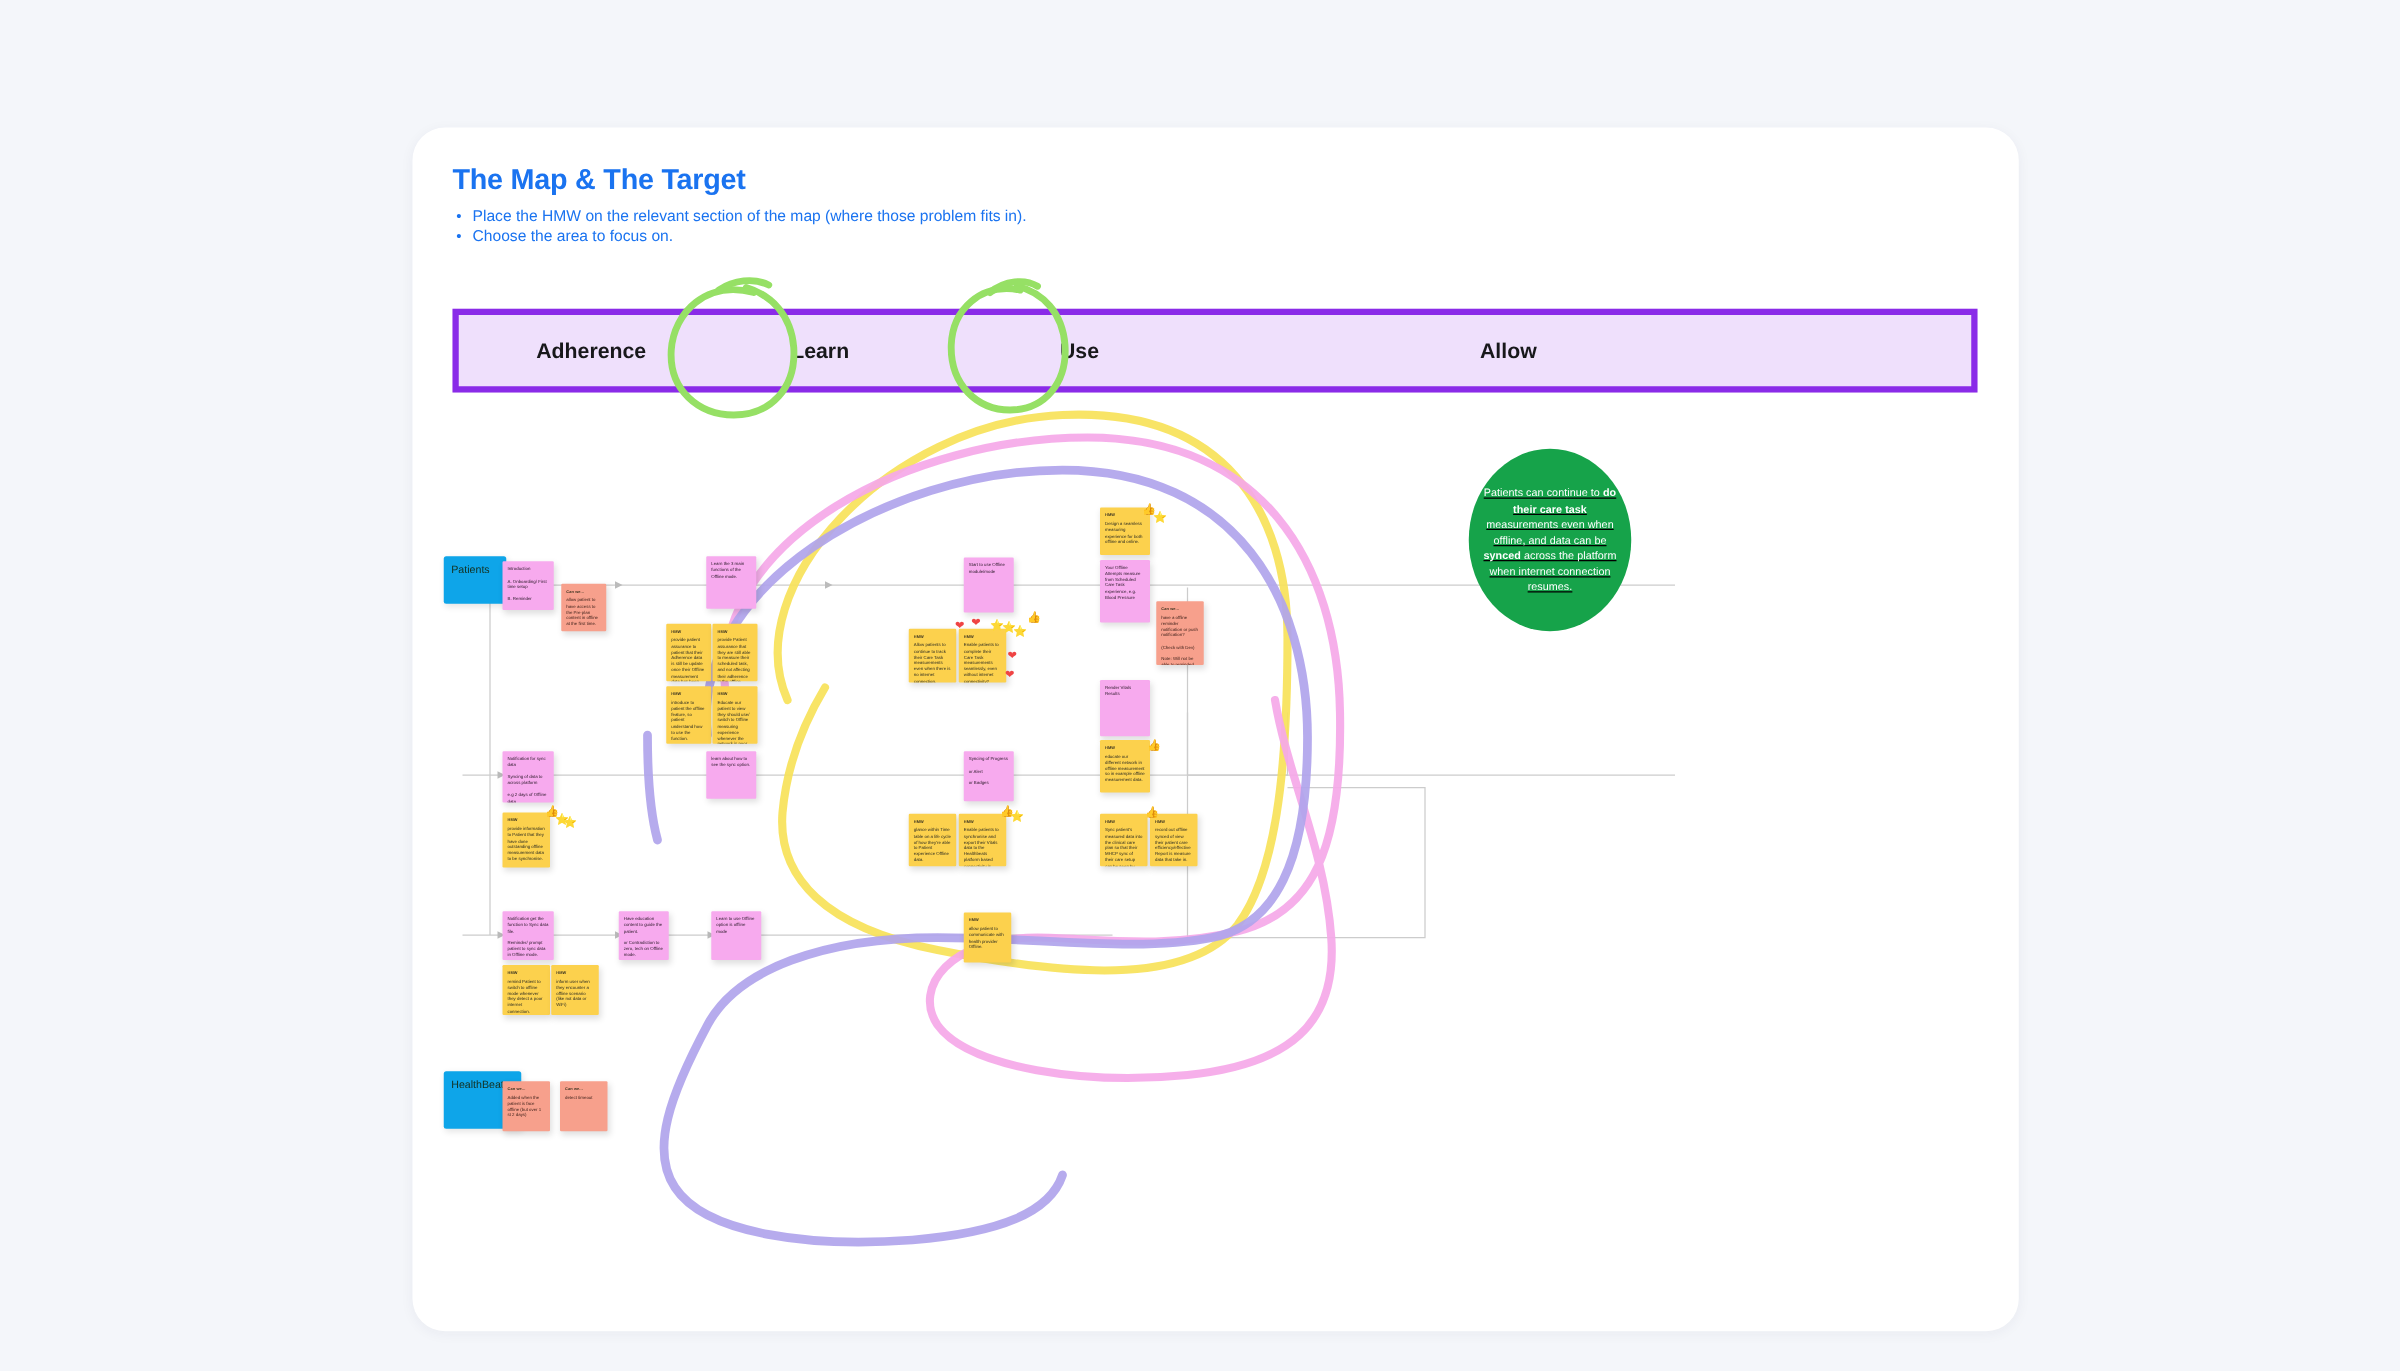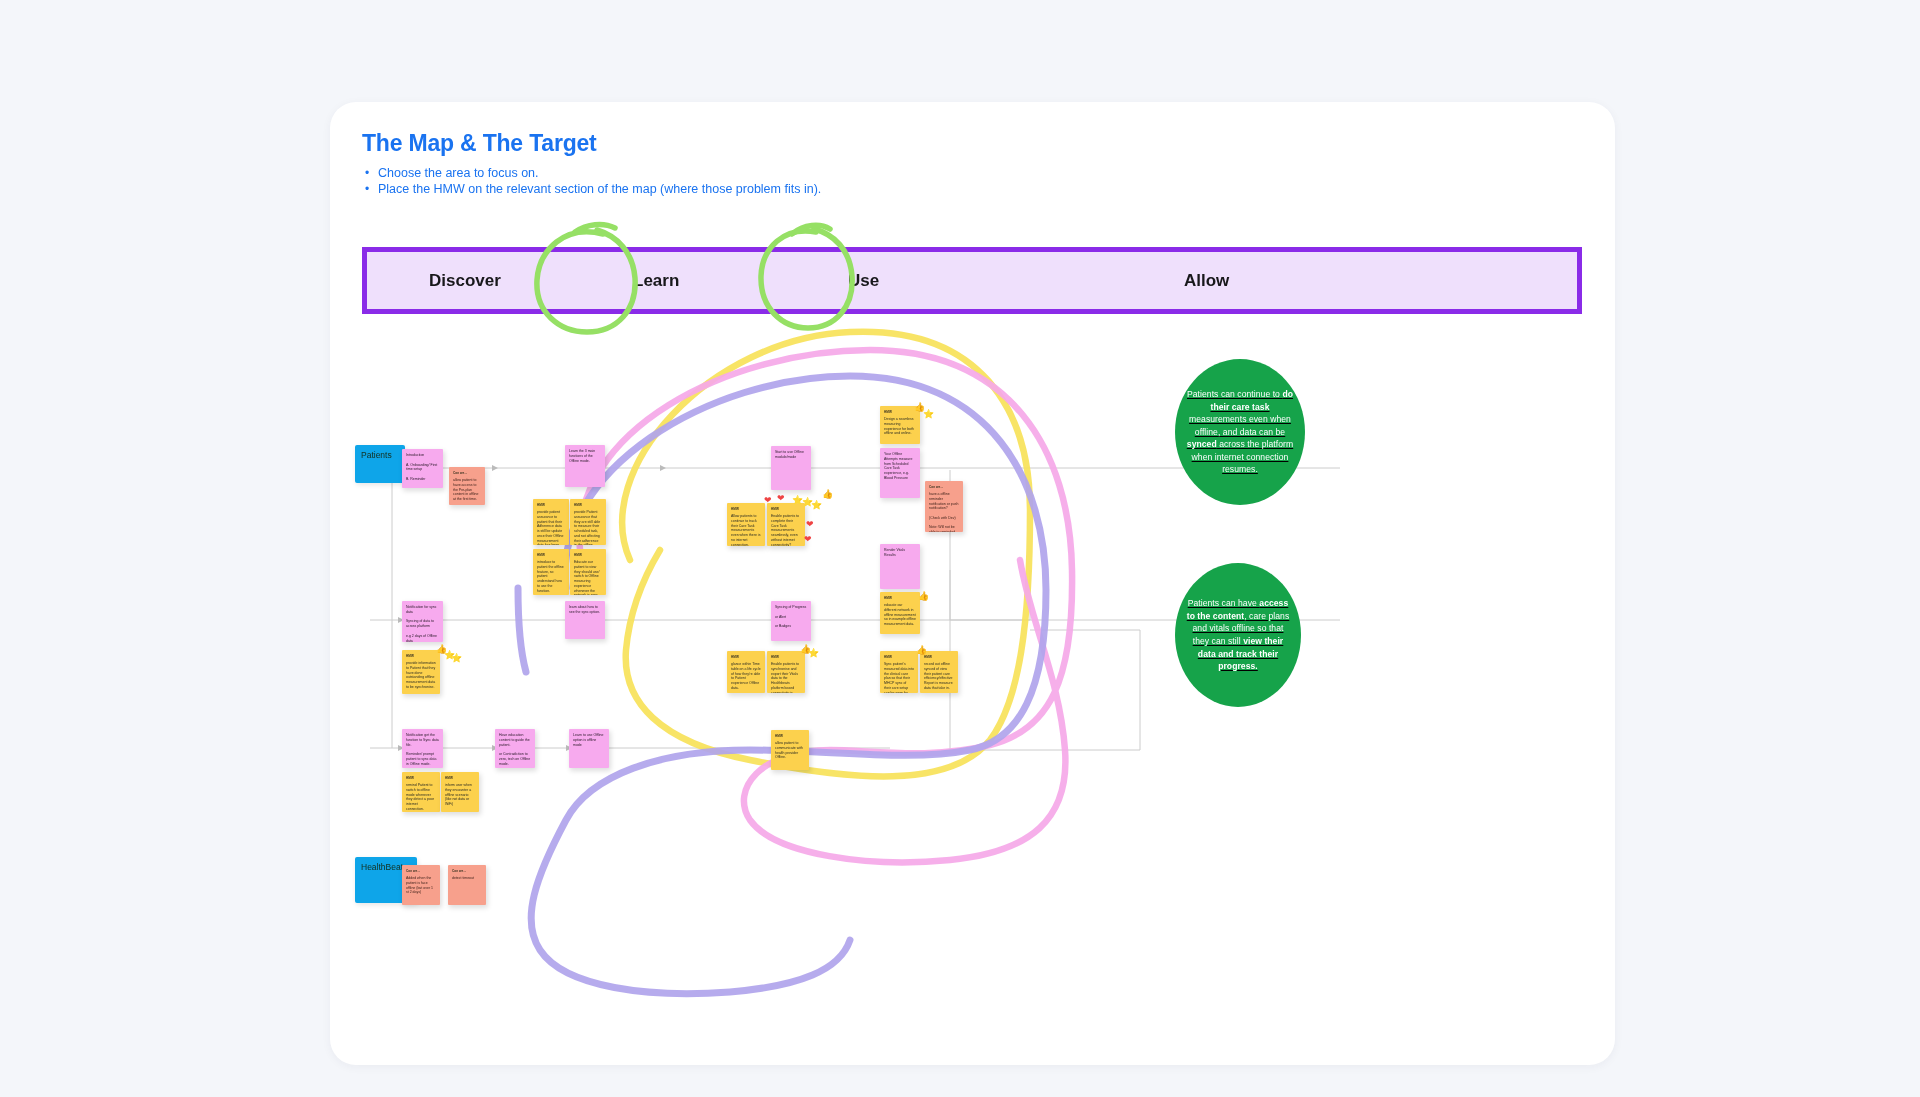--- a/index.html
+++ b/index.html
@@ -108,27 +108,27 @@
 </head>
 <body>
 
 <div id="stage">
 
   <div class="card">
 
     <div class="hdr">
       <h1>The Map &amp; The Target</h1>
       <ul>
+        <li>Place the HMW on the relevant section of the map (where those problem fits in).</li>
         <li>Choose the area to focus on.</li>
-        <li>Place the HMW on the relevant section of the map (where those problem fits in).</li>
       </ul>
     </div>
 
     <div class="phasebar">
-      <span class="phase phase-discover">Discover</span>
+      <span class="phase phase-discover">Adherence</span>
       <span class="phase phase-learn">Learn</span>
       <span class="phase phase-use">Use</span>
       <span class="phase phase-goal">Allow</span>
     </div>
 
     <svg class="circ-annot" style="left:195px; top:118px;" width="140" height="120">
       <path d="M78,14 C40,4 14,30 12,60 C10,92 34,112 62,112 C92,112 112,90 110,58 C108,32 92,16 72,10" fill="none" stroke="#96e065" stroke-width="5.5" stroke-linecap="round"></path>
       <path d="M50,12 C62,4 78,2 90,8" fill="none" stroke="#96e065" stroke-width="5.5" stroke-linecap="round"></path>
     </svg>
     <svg class="circ-annot" style="left:420px; top:118px;" width="125" height="118">
@@ -330,19 +330,16 @@
           <span class="react" style="left: 593px; top: 90px; color: rgb(245, 179, 1);">⭐</span>
           <span class="react" style="left: 588px; top: 272px;">👍</span>
           <span class="react" style="left: 470px; top: 325px;">👍</span>
           <span class="react" style="left: 478px; top: 329px; color: rgb(245, 179, 1);">⭐</span>
           <span class="react" style="left: 586px; top: 326px;">👍</span>
         </div>
 
       <div class="goal" id="goal0" style="left:845px; top:39px; width:130px; height:146px; background:#16a34a;">
         <div class="goal-inner"><span>Patients can continue to </span><b>do their care task</b><span> measurements even when offline, and data can be </span><b>synced</b><span> across the platform when internet connection resumes.</span></div>
       </div>
-      <div class="goal" id="goal1" style="left:845px; top:243px; width:126px; height:144px; background:#16a34a;">
-        <div class="goal-inner"><span>Patients can have </span><b>access to the content</b><span>, care plans and vitals offline so that they can still </span><b>view their data and track their progress.</b></div>
-      </div>
 
     </div>
   </div>
 </div>
 
 </body></html>

